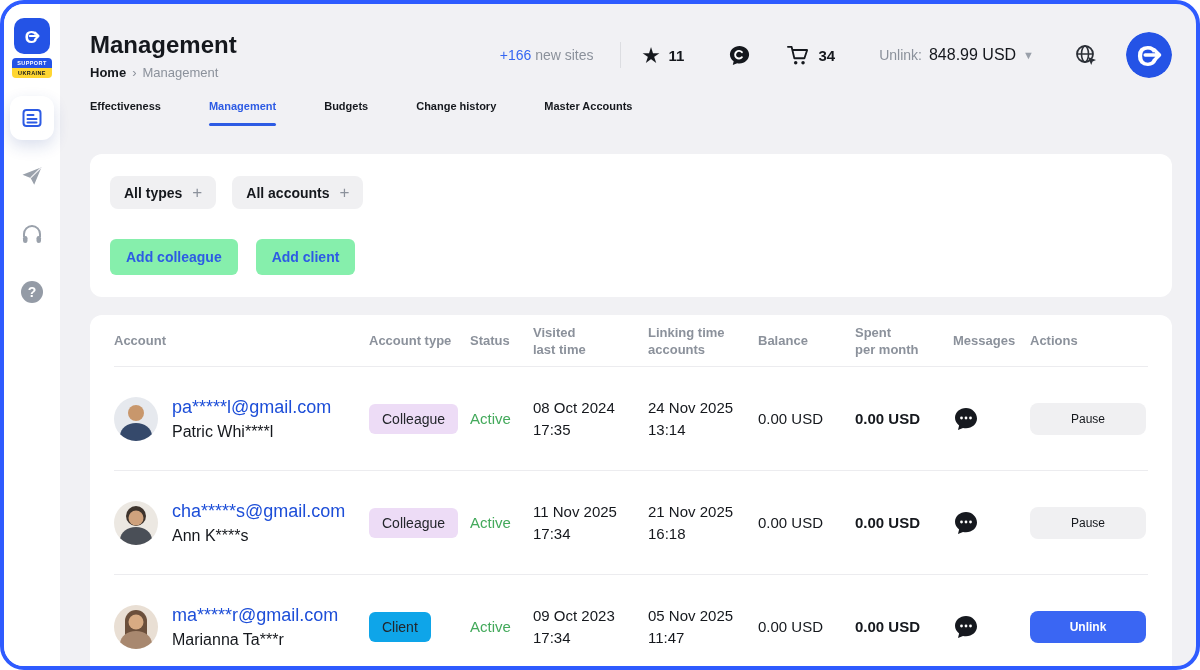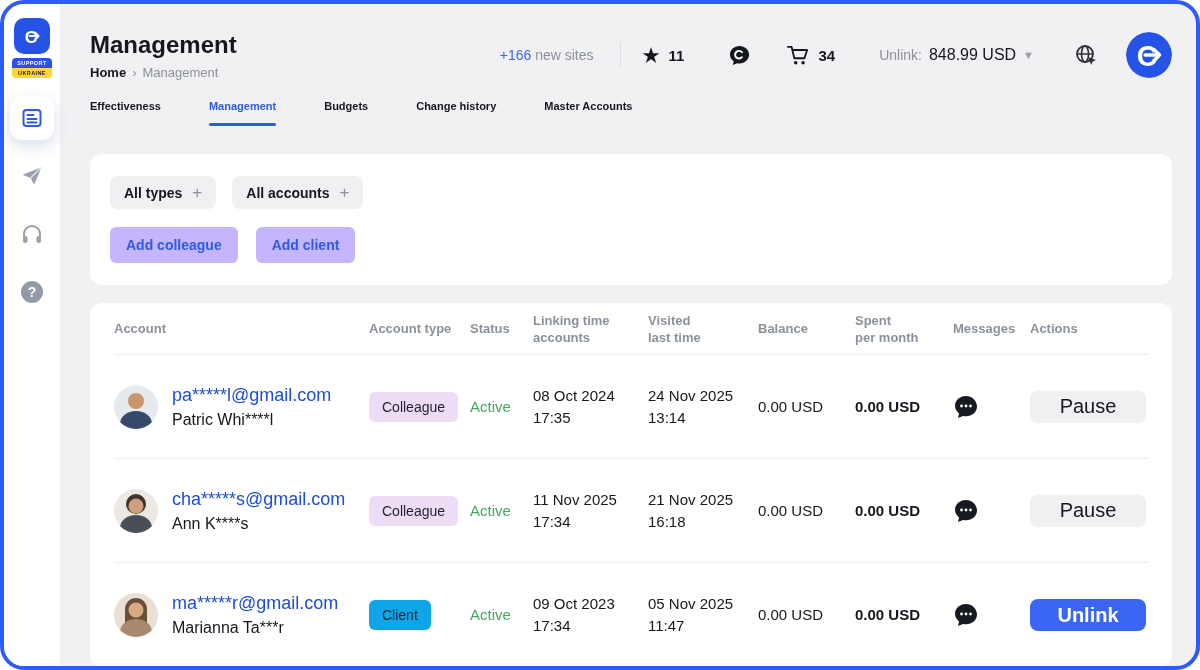--- a/index.html
+++ b/index.html
@@ -58,22 +58,22 @@
                        border-radius:2px; background:#2d5be4; }
 
   
   .card { background:#fff; border-radius:12px; }
   .filter-card { margin-top:28px; padding:22px 20px; }
   .chip-row { display:flex; gap:16px; }
   .chip { display:flex; align-items:center; gap:10px; background:#f0f0f2; border-radius:8px;
           padding:8px 14px; font-size:14px; font-weight:600; color:#15181d; cursor:pointer; }
   .chip .plus { color:#8b919b; font-weight:400; font-size:17px; line-height:1; }
   .btn-row { display:flex; gap:18px; margin-top:18px; }
-  .soft-btn { background:#c4b5fd; color:#2d5be4; border:none; border-radius:6px; padding:10px 16px;
-              font-size:14px; font-weight:600; font-family:inherit; cursor:pointer; }
+  .soft-btn { background:#86efac; color:#2d5be4; border:none; border-radius:6px; padding:10px 16px;
+              font-size:14px; font-weight:600; font-family:inherit; cursor:pointer;margin-top:12px; }
 
   
   .table-card { margin-top:18px; padding:0 24px; }
   .grid { display:grid; grid-template-columns:255px 101px 63px 115px 110px 97px 98px 77px 1fr;
           align-items:center; }
   .thead { height:52px; border-bottom:1px solid #ececef; }
   .th { font-size:13px; font-weight:700; color:#8b919b; line-height:17px; }
   .trow { height:104px; border-bottom:1px solid #ececef; }
   .trow:last-child { border-bottom:none; }
 
@@ -87,21 +87,21 @@
   .badge.colleague { background:#eddcf6; }
   .badge.client { background:#0ea5e9; }
 
   .status { font-size:15px; color:#43a95b; }
   .dt { font-size:15px; color:#15181d; line-height:22px; }
   .money { font-size:15px; color:#15181d; }
   .money.bold { font-weight:700; }
 
   .msg-btn { background:none; border:none; cursor:pointer; display:flex; padding:0; }
 
-  .action-btn { width:116px; height:32px; border-radius:8px; border:none; font-size:20px;
+  .action-btn { width:116px; height:32px; border-radius:8px; border:none; font-size:12px;
                 font-family:inherit; cursor:pointer;text-align:center; }
   .action-btn.secondary { background:#f0f0f2; color:#15181d; font-weight:500; }
   .action-btn.primary { background:#3a66f3; color:#fff; font-weight:600; }
 </style>
 </head>
 <body>
 
 <div class="frame">
 
   <aside class="sidebar">
@@ -241,26 +241,26 @@
         </div>
         <div class="th">
           <div>Account type</div>
           <div></div>
         </div>
         <div class="th">
           <div>Status</div>
           <div></div>
         </div>
         <div class="th">
+          <div>Visited</div>
+          <div>last time</div>
+        </div>
+        <div class="th">
           <div>Linking time</div>
           <div>accounts</div>
-        </div>
-        <div class="th">
-          <div>Visited</div>
-          <div>last time</div>
         </div>
         <div class="th">
           <div>Balance</div>
           <div></div>
         </div>
         <div class="th">
           <div>Spent</div>
           <div>per month</div>
         </div>
         <div class="th">

